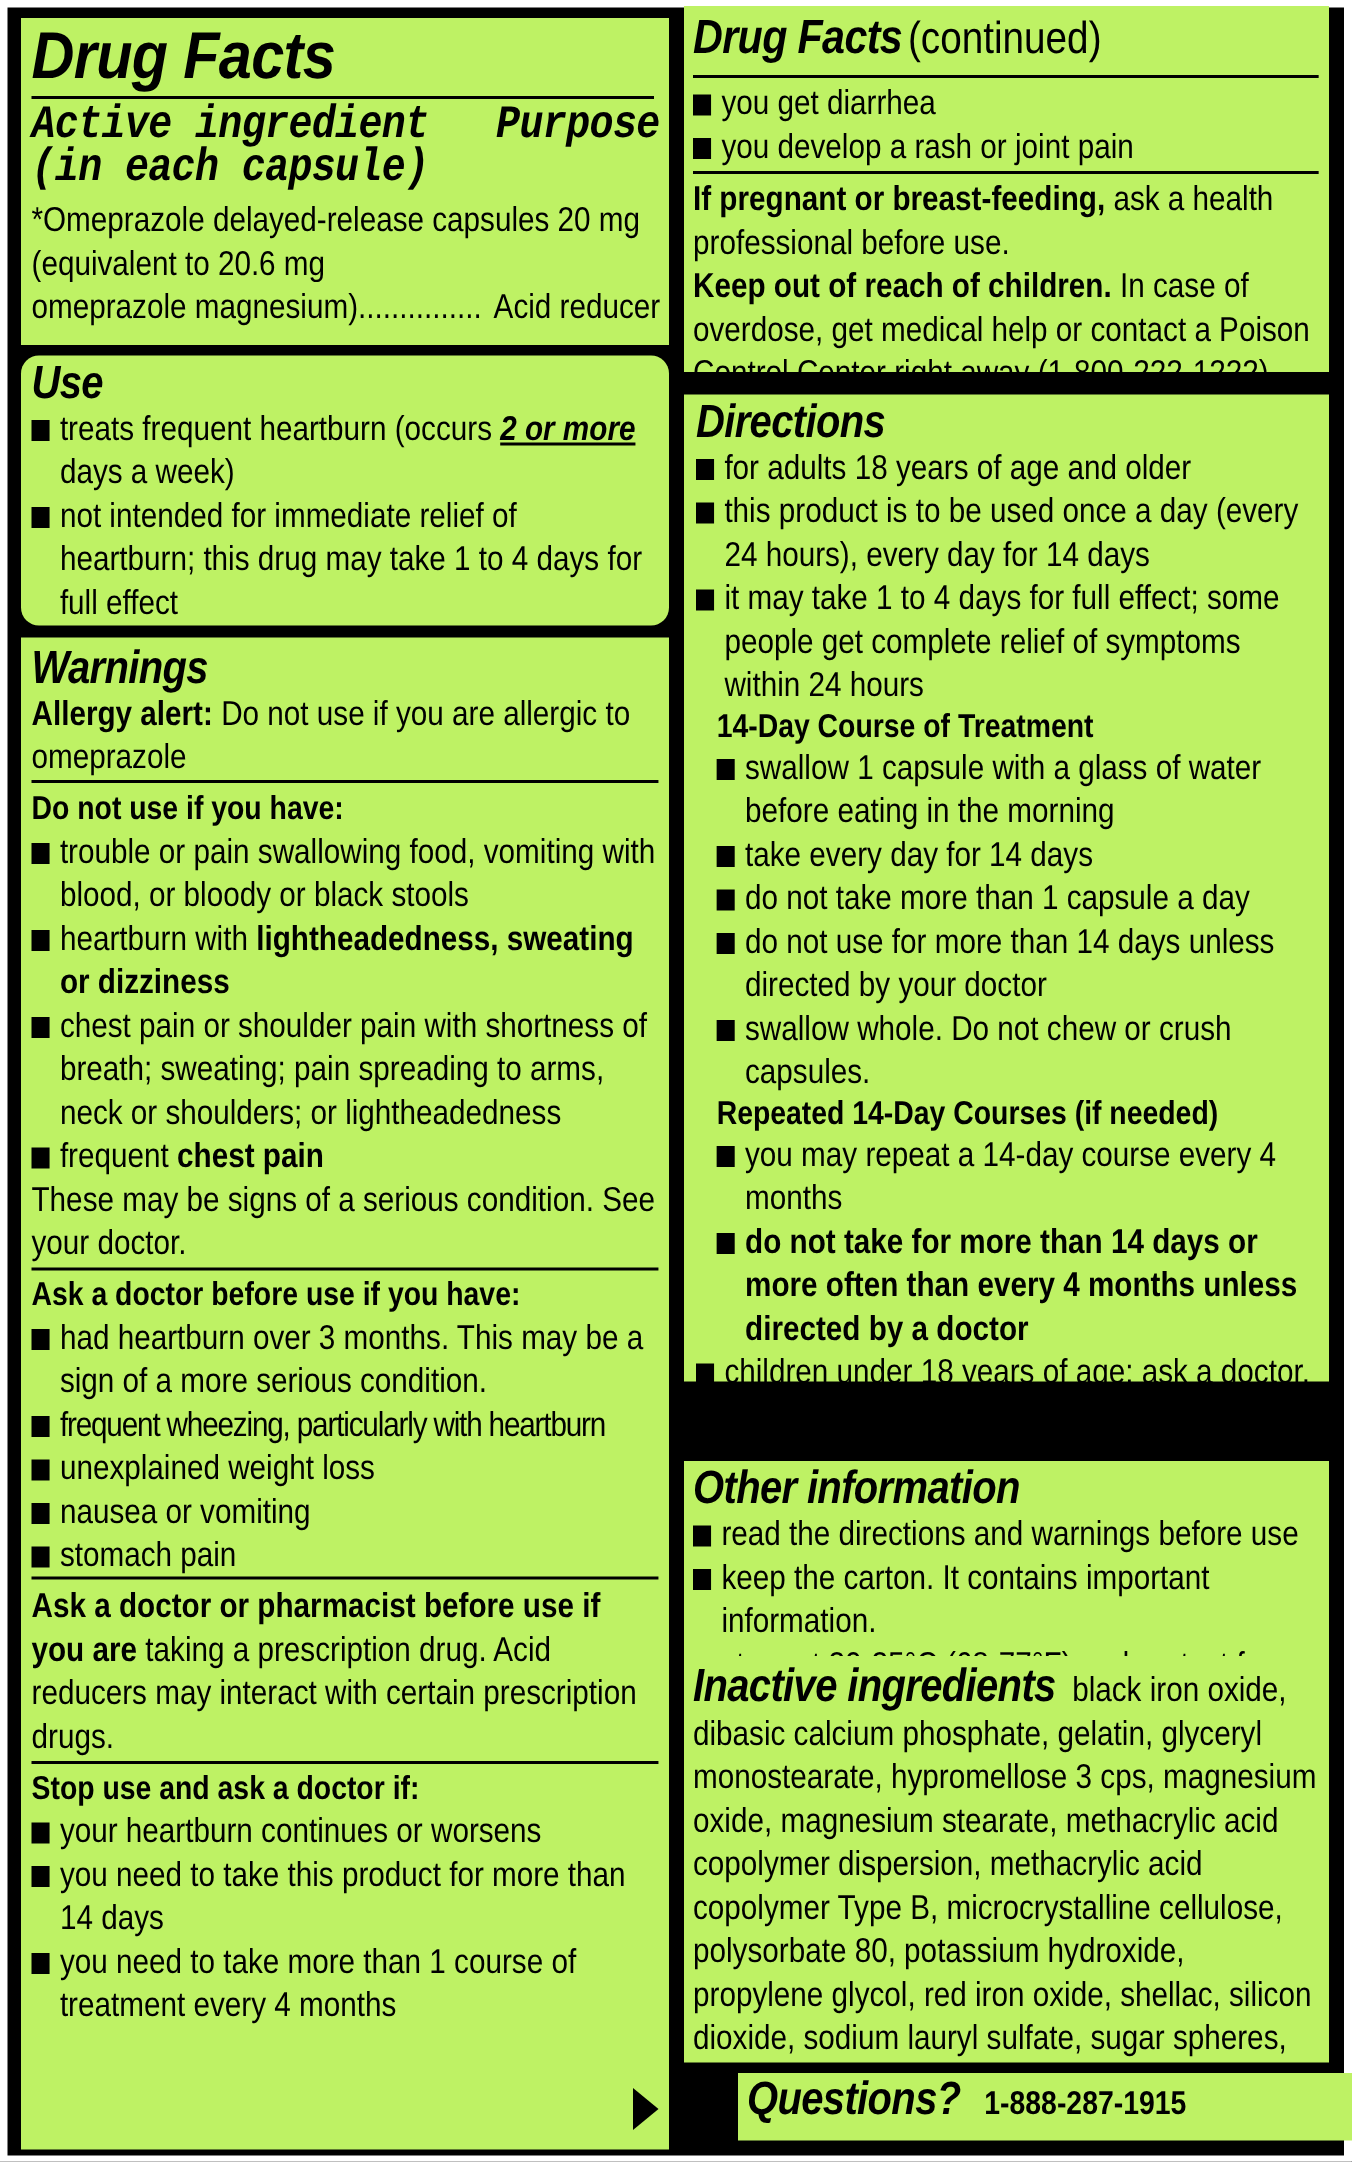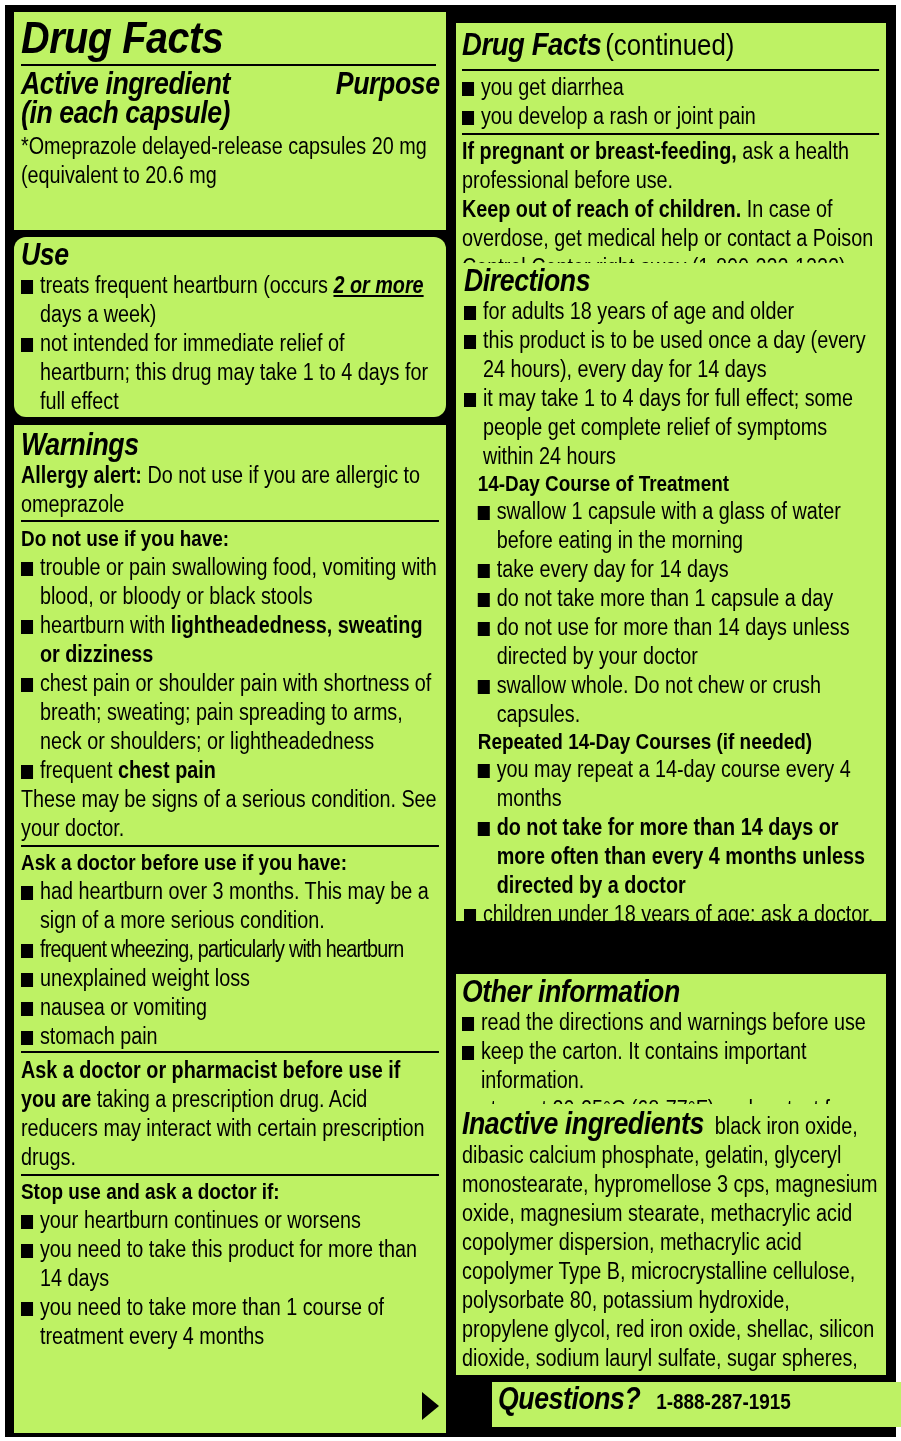--- a/index.html
+++ b/index.html
@@ -43,27 +43,31 @@
   </style>
 </head>
 <body>
 
 <div class="label"></div>
 
 <div class="panel" style="left:14px; top:12px; width:432px; height:218px;">
   <div class="rule" style="margin-right:4px;">
     <span class="title-big cond" style="transform:scaleX(0.9);">Drug Facts</span>
   </div>
-  <div style="position:relative; height:66px;">
+  <div style="position:relative; height:66px;font-family:Liberation Mono, monospace;">
     <div class="h-sec cond" style="position:absolute; left:0; top:2px;">Active ingredient</div>
     <div class="h-sec cond" style="position:absolute; right:0; top:2px; transform-origin:100% 0;">Purpose</div>
     <div class="h-sec cond" style="position:absolute; left:0; top:31px;">(in each capsule)</div>
   </div>
   <div class="p cond" style="display:block;">*Omeprazole delayed-release capsules 20 mg</div>
   <div class="p cond" style="display:block;">(equivalent to 20.6 mg</div>
+  <div class="p" style="position:relative; height:29px;">
+    <span class="cond" style="position:absolute; left:0;"><span>omeprazole magnesium)</span><span class="dots">...............</span></span>
+    <span class="cond" style="position:absolute; right:0; transform-origin:100% 0;">Acid reducer</span>
+  </div>
 </div>
 
 <div class="panel" style="left:14px; top:237px; width:432px; height:180px;border-radius:12px;">
   <div class="block">
     <div class="h-sec" style="margin-top:2px;">Use</div>
     <ul class="bl">
       <li><span>treats frequent heartburn (occurs </span><span class="ul-bi">2 or more</span><span> days a week)</span></li>
       <li>not intended for immediate relief of heartburn; this drug may take 1 to 4 days for full effect</li>
     </ul>
   </div>
@@ -98,21 +102,21 @@
     <ul class="bl">
       <li>your heartburn continues or worsens</li>
       <li>you need to take this product for more than 14 days</li>
       <li>you need to take more than 1 course of treatment every 4 months</li>
     </ul>
   </div>
 </div>
 
 <div class="arrow"></div>
 
-<div class="panel" style="left:456px; top:23px; width:430px; height:244px; padding:0 6px;">
+<div class="panel" style="left:456px; top:4px; width:430px; height:244px; padding:0 6px;">
   <div class="block">
     <div class="rule" style="height:48px; line-height:44px;">
       <span class="h-sec" style="font-size:32px;">Drug Facts</span>
       <span style="font-size:30px; font-weight:400;">(continued)</span>
     </div>
     <ul class="bl rule" style="padding-top:2px; padding-bottom:2px;">
       <li>you get diarrhea</li>
       <li>you develop a rash or joint pain</li>
     </ul>
     <div class="p" style="margin-top:2px;">

